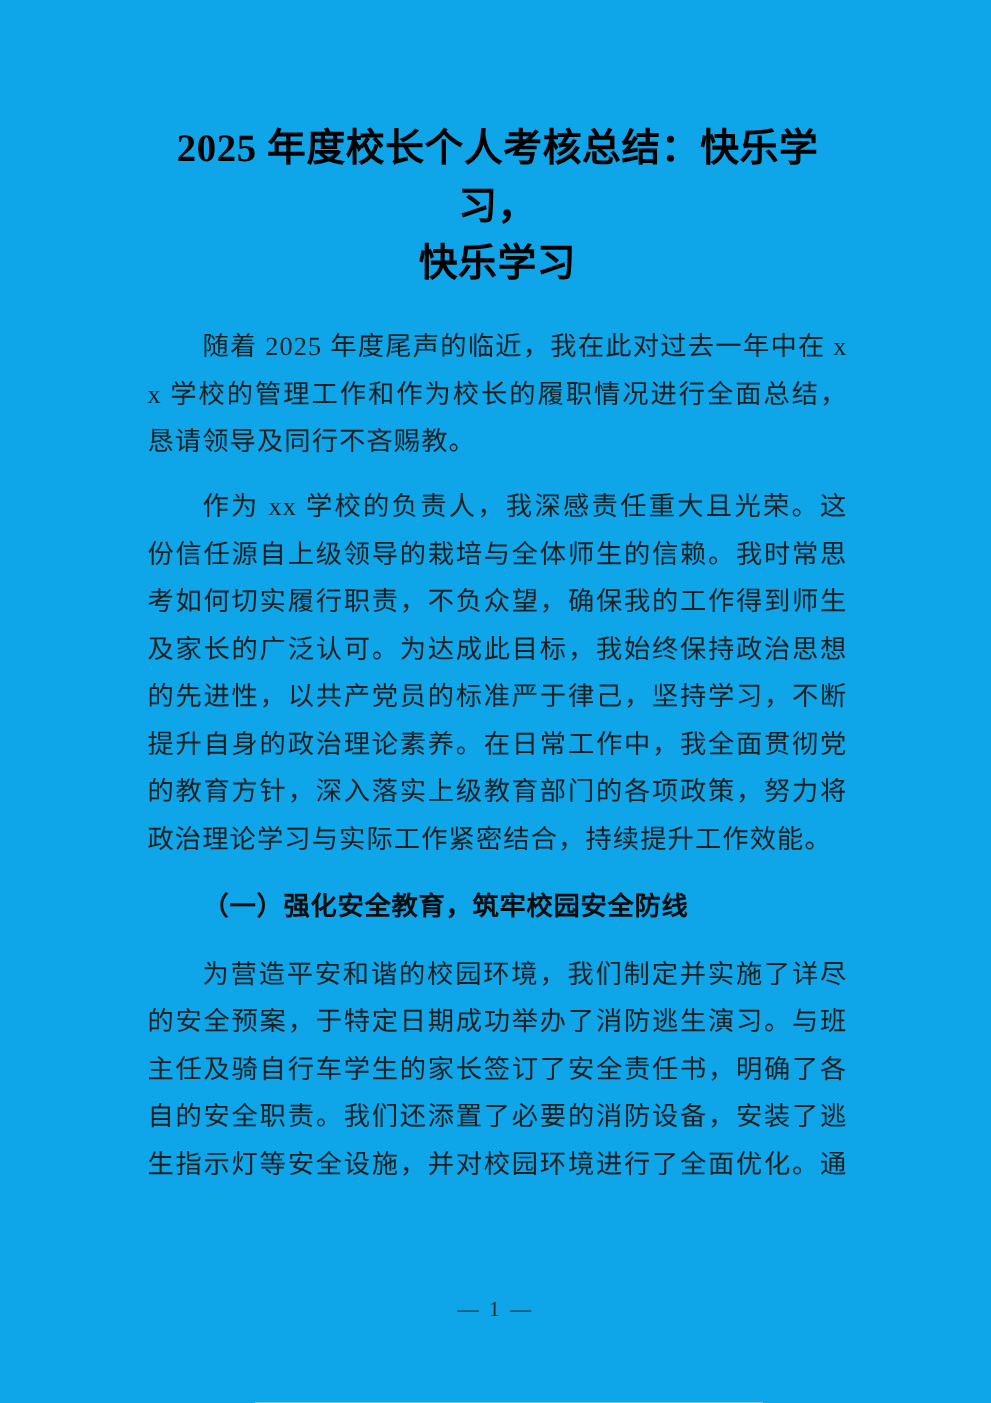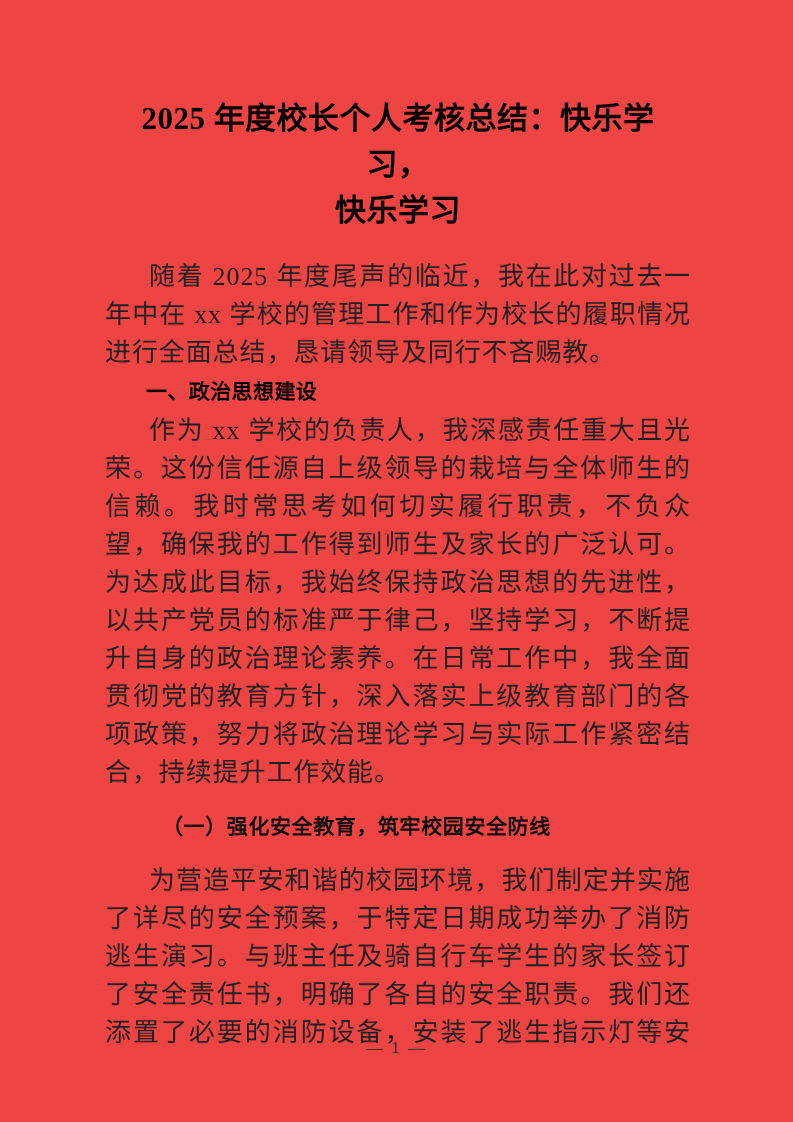--- a/index.html
+++ b/index.html
@@ -17,21 +17,21 @@
     color: #1a1a1a;
     -webkit-font-smoothing: antialiased;
   }
 
   .page {
     position: absolute;
     left: 0;
     top: 0;
     width: 793px;
     height: 1122px;
-    background: #ef4444;
+    background: #0ea5e9;
     box-sizing: border-box;
   }
 
   .content {
     position: absolute;
     left: 104px;
     top: 96px;
     width: 588px;
   }
 
@@ -69,28 +69,28 @@
     line-height: 38px;
     color: #0d0d0d;
     text-indent: 42px;
     letter-spacing: 0.6px;
     margin: 16px;
   }
 
   
   .body-para {
     font-family: "Liberation Serif", "DejaVu Serif", serif;
-    font-size: 26px;
+    font-size: 21px;
     line-height: 38px;
     color: #1f1f1f;
     text-indent: 44px;
     text-align: justify;
     text-justify: inter-character;
     letter-spacing: 0.9px;
-    margin: 1px;
+    margin: 14px;
     word-break: break-all;
   }
 
   .body-para.last-clipped {
     max-height: 190px;
     overflow: hidden;
   }
 
   
   .page-footer {
@@ -113,21 +113,20 @@
 
   <div class="content">
 
     <h1 class="doc-title">
       <span>2025 年度校长个人考核总结：快乐学习，</span><br>
       <span>快乐学习</span>
     </h1>
 
     <p class="body-para">随着 2025 年度尾声的临近，我在此对过去一年中在 xx 学校的管理工作和作为校长的履职情况进行全面总结，恳请领导及同行不吝赐教。</p>
 
-    <h2 class="section-heading">一、政治思想建设</h2>
 
     <p class="body-para">作为 xx 学校的负责人，我深感责任重大且光荣。这份信任源自上级领导的栽培与全体师生的信赖。我时常思考如何切实履行职责，不负众望，确保我的工作得到师生及家长的广泛认可。为达成此目标，我始终保持政治思想的先进性，以共产党员的标准严于律己，坚持学习，不断提升自身的政治理论素养。在日常工作中，我全面贯彻党的教育方针，深入落实上级教育部门的各项政策，努力将政治理论学习与实际工作紧密结合，持续提升工作效能。</p>
 
 
     <h3 class="sub-heading">（一）强化安全教育，筑牢校园安全防线</h3>
 
     <p class="body-para last-clipped">为营造平安和谐的校园环境，我们制定并实施了详尽的安全预案，于特定日期成功举办了消防逃生演习。与班主任及骑自行车学生的家长签订了安全责任书，明确了各自的安全职责。我们还添置了必要的消防设备，安装了逃生指示灯等安全设施，并对校园环境进行了全面优化。通过邀请专业讲师进行消防知识讲座、配备专职保安等措施，我们有效提升了全校师生的安全意识与应对突发事件的能力。近年来，我校未发生任何安全</p>
 
   </div>
 

